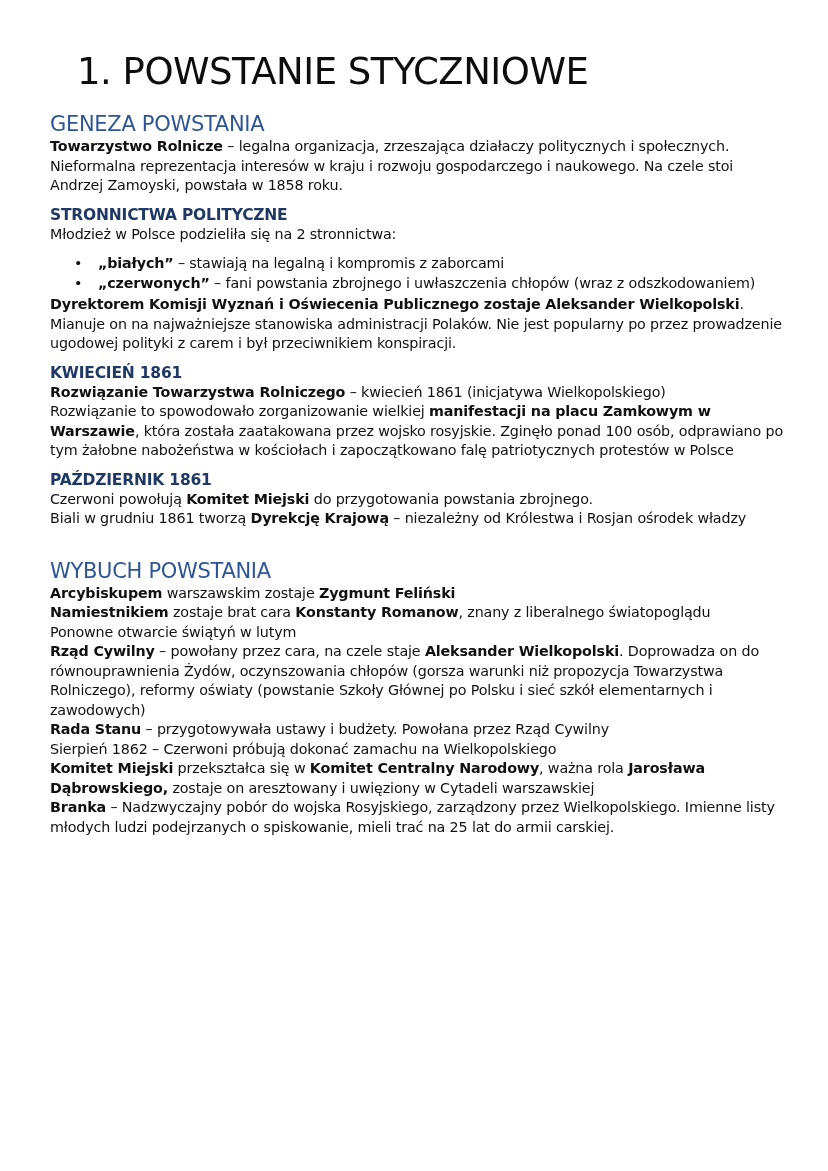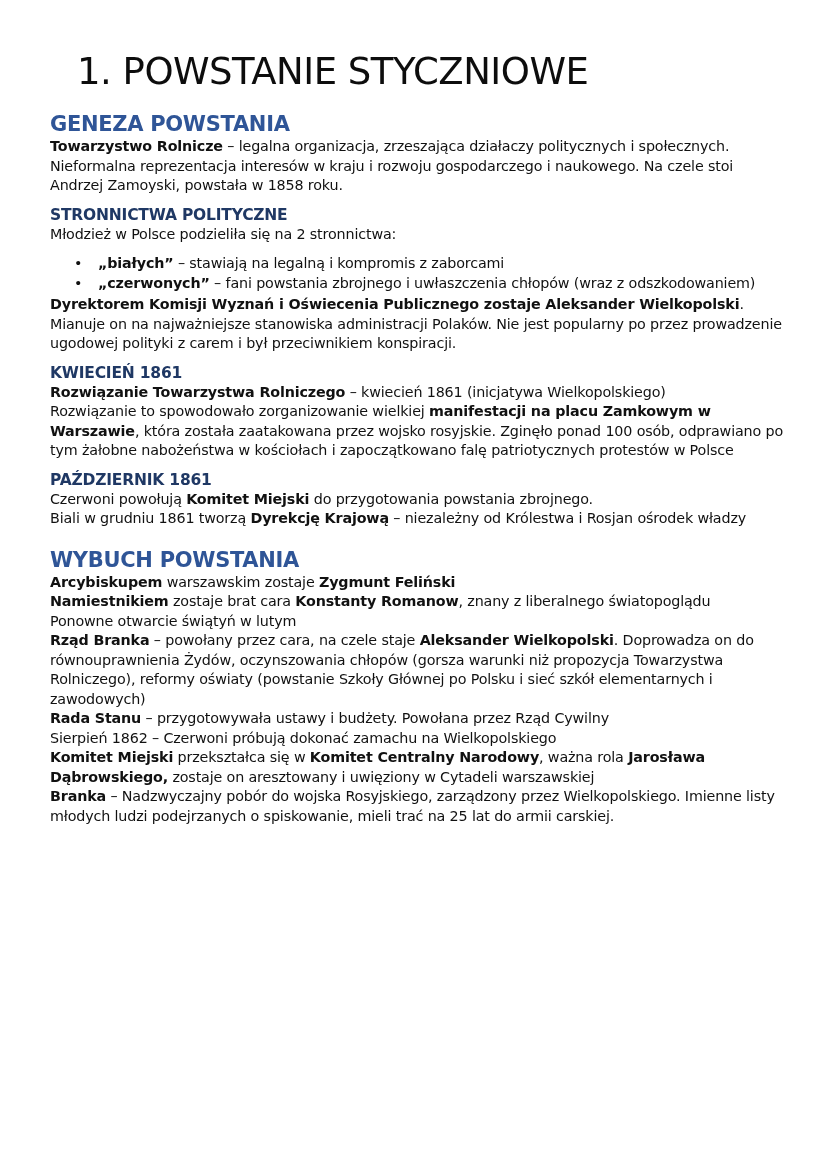--- a/index.html
+++ b/index.html
@@ -26,27 +26,27 @@
       font-size: 37px;
       font-weight: normal;
       color: #0d0d0d;
       margin: 0 0 0 27px;
       line-height: 48px;
       letter-spacing: -0.5px;
     }
     .h2 {
       font-family: "DejaVu Sans", sans-serif;
       font-size: 21px;
-      font-weight: bold;
+      font-weight: normal;
       color: #2f5597;
       margin: 15px 0 0 0;
       line-height: 26px;
       letter-spacing: -0.3px;
     }
-    .h2.big-gap { margin-top: 18px; }
+    .h2.big-gap { margin-top: 29px; }
     .h3 {
       font-family: "DejaVu Sans", sans-serif;
       font-size: 15.5px;
       font-weight: bold;
       color: #1f3864;
       margin: 10px 0 0 0;
       line-height: 19px;
       letter-spacing: -0.2px;
     }
     p {
@@ -97,19 +97,19 @@
   <p class="sp"><span>Rozwiązanie to spowodowało zorganizowanie wielkiej </span><b>manifestacji na placu Zamkowym w Warszawie</b><span>, która została zaatakowana przez wojsko rosyjskie. Zginęło ponad 100 osób, odprawiano po tym żałobne nabożeństwa w kościołach i zapoczątkowano falę patriotycznych protestów w Polsce</span></p>
 
   <h3 class="h3">PAŹDZIERNIK 1861</h3>
   <p class="sp"><span>Czerwoni powołują </span><b>Komitet Miejski</b><span> do przygotowania powstania zbrojnego.</span></p>
   <p class="sp"><span>Biali w grudniu 1861 tworzą </span><b>Dyrekcję Krajową</b><span> – niezależny od Królestwa i Rosjan ośrodek władzy</span></p>
 
   <h2 class="h2 big-gap">WYBUCH POWSTANIA</h2>
   <p><b>Arcybiskupem</b><span> warszawskim zostaje </span><b>Zygmunt Feliński</b></p>
   <p class="sp"><b>Namiestnikiem</b><span> zostaje brat cara </span><b>Konstanty Romanow</b><span>, znany z liberalnego światopoglądu</span></p>
   <p class="sp">Ponowne otwarcie świątyń w lutym</p>
-  <p class="sp"><b>Rząd Branka</b><span> – powołany przez cara, na czele staje </span><b>Aleksander Wielkopolski</b><span>. Doprowadza on do równouprawnienia Żydów, oczynszowania chłopów (gorsza warunki niż propozycja Towarzystwa Rolniczego), reformy oświaty (powstanie Szkoły Głównej po Polsku i sieć szkół elementarnych i zawodowych)</span></p>
+  <p class="sp"><b>Rząd Cywilny</b><span> – powołany przez cara, na czele staje </span><b>Aleksander Wielkopolski</b><span>. Doprowadza on do równouprawnienia Żydów, oczynszowania chłopów (gorsza warunki niż propozycja Towarzystwa Rolniczego), reformy oświaty (powstanie Szkoły Głównej po Polsku i sieć szkół elementarnych i zawodowych)</span></p>
   <p class="sp"><b>Rada Stanu</b><span> – przygotowywała ustawy i budżety. Powołana przez Rząd Cywilny</span></p>
   <p class="sp">Sierpień 1862 – Czerwoni próbują dokonać zamachu na Wielkopolskiego</p>
   <p class="sp"><b>Komitet Miejski</b><span> przekształca się w </span><b>Komitet Centralny Narodowy</b><span>, ważna rola </span><b>Jarosława Dąbrowskiego,</b><span> zostaje on aresztowany i uwięziony w Cytadeli warszawskiej</span></p>
   <p class="sp"><b>Branka</b><span> – Nadzwyczajny pobór do wojska Rosyjskiego, zarządzony przez Wielkopolskiego. Imienne listy młodych ludzi podejrzanych o spiskowanie, mieli trać na 25 lat do armii carskiej.</span></p>
 
 </div>
 
 </body></html>

